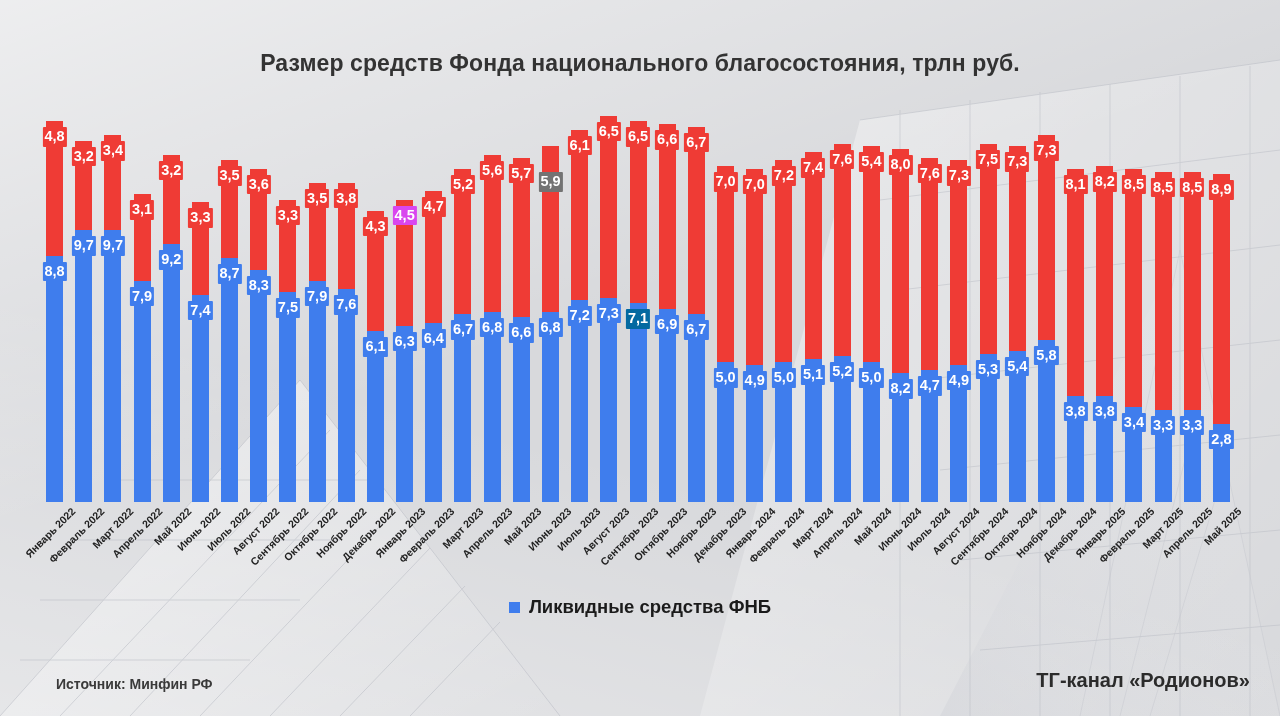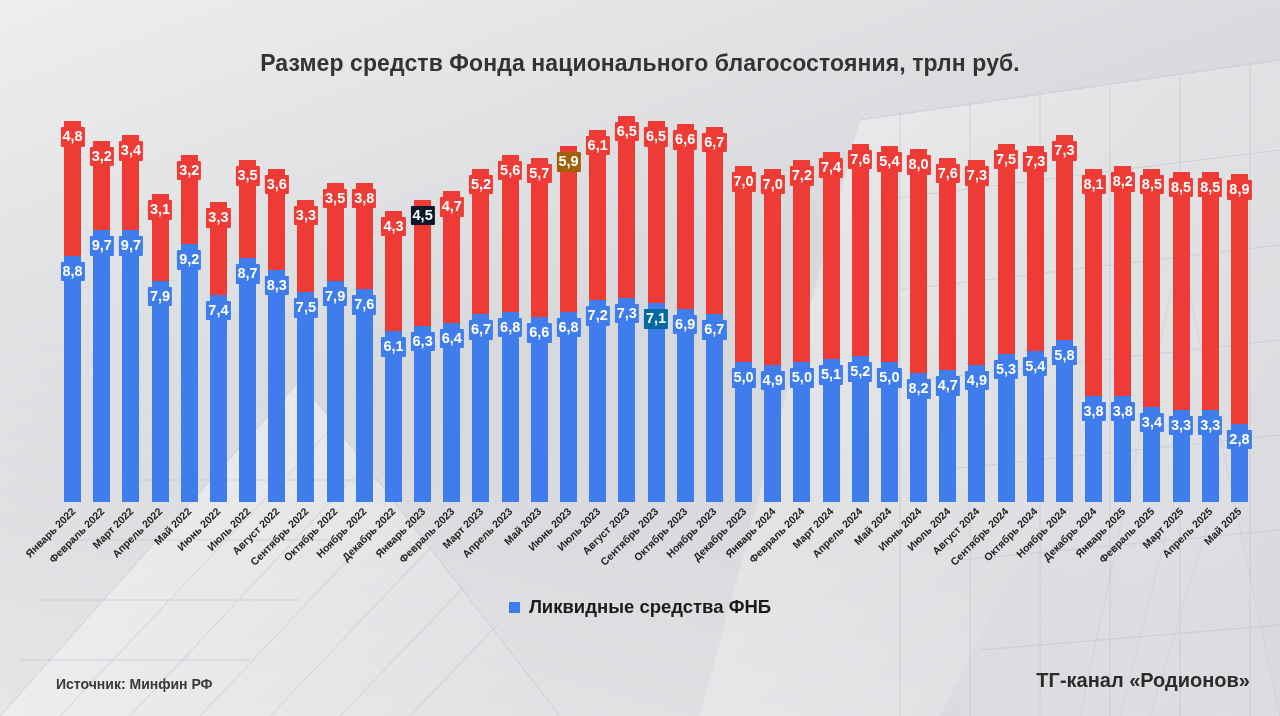--- a/index.html
+++ b/index.html
@@ -39,21 +39,21 @@
     text-align: center;
     font-size: 23px;
     font-weight: bold;
     color: #333333;
     letter-spacing: 0.1px;
   }
 
   
   #plot {
     position: absolute;
-    left: 58px;
+    left: 40px;
     top: 110px;
     width: 1196px;
     height: 392px;
   }
   .bars {
     position: absolute;
     inset: 0;
     display: flex;
     align-items: flex-end;
     justify-content: space-between;
@@ -310,21 +310,21 @@
         <div class="bar-col">
           <div class="seg seg-red" style="background: rgb(239, 59, 53); height: 120.4px;">
             <span class="val val-red" style="background: rgb(239, 59, 53);">4,3</span>
           </div>
           <div class="seg seg-blue" style="background: rgb(63, 125, 237); height: 170.8px;">
             <span class="val val-blue" style="background: rgb(63, 125, 237);">6,1</span>
           </div>
         </div>
         <div class="bar-col">
           <div class="seg seg-red" style="background: rgb(239, 59, 53); height: 126px;">
-            <span class="val val-red" style="background: #0f172a;">4,5</span>
+            <span class="val val-red" style="background: #d946ef;">4,5</span>
           </div>
           <div class="seg seg-blue" style="background: rgb(63, 125, 237); height: 176.4px;">
             <span class="val val-blue" style="background: rgb(63, 125, 237);">6,3</span>
           </div>
         </div>
         <div class="bar-col">
           <div class="seg seg-red" style="background: rgb(239, 59, 53); height: 131.6px;">
             <span class="val val-red" style="background: rgb(239, 59, 53);">4,7</span>
           </div>
           <div class="seg seg-blue" style="background: rgb(63, 125, 237); height: 179.2px;">
@@ -350,21 +350,21 @@
         <div class="bar-col">
           <div class="seg seg-red" style="background: rgb(239, 59, 53); height: 159.6px;">
             <span class="val val-red" style="background: rgb(239, 59, 53);">5,7</span>
           </div>
           <div class="seg seg-blue" style="background: rgb(63, 125, 237); height: 184.8px;">
             <span class="val val-blue" style="background: rgb(63, 125, 237);">6,6</span>
           </div>
         </div>
         <div class="bar-col">
           <div class="seg seg-red" style="background: rgb(239, 59, 53); height: 165.2px;">
-            <span class="val val-red" style="background: #a16207;">5,9</span>
+            <span class="val val-red" style="background: #737373; margin-top: 20px;">5,9</span>
           </div>
           <div class="seg seg-blue" style="background: rgb(63, 125, 237); height: 190.4px;">
             <span class="val val-blue" style="background: rgb(63, 125, 237);">6,8</span>
           </div>
         </div>
         <div class="bar-col">
           <div class="seg seg-red" style="background: rgb(239, 59, 53); height: 170.8px;">
             <span class="val val-red" style="background: rgb(239, 59, 53);">6,1</span>
           </div>
           <div class="seg seg-blue" style="background: rgb(63, 125, 237); height: 201.6px;">

